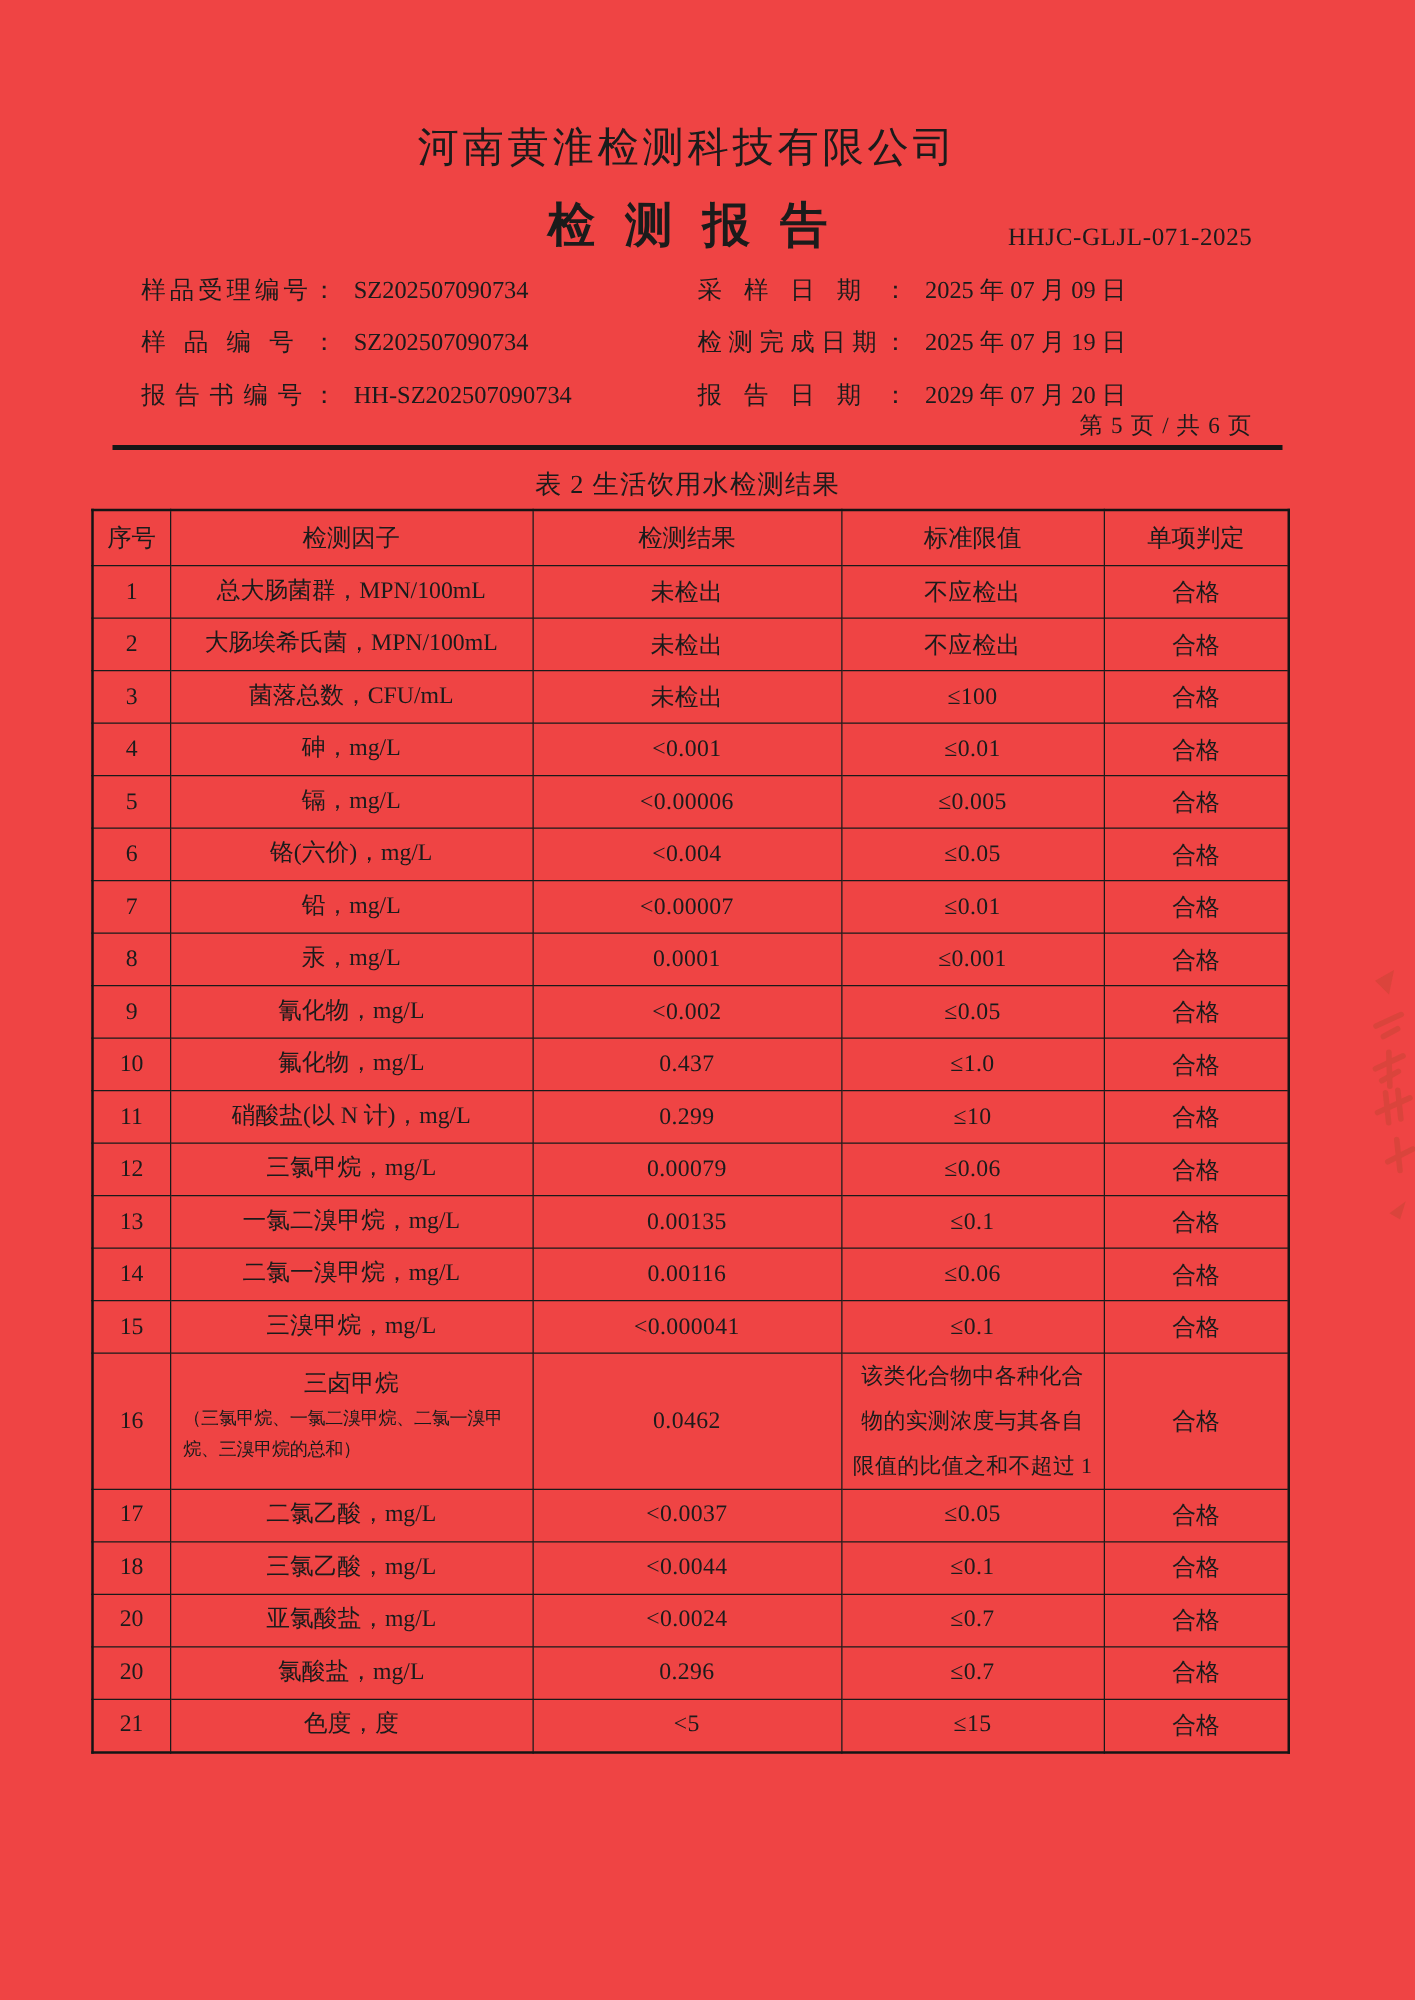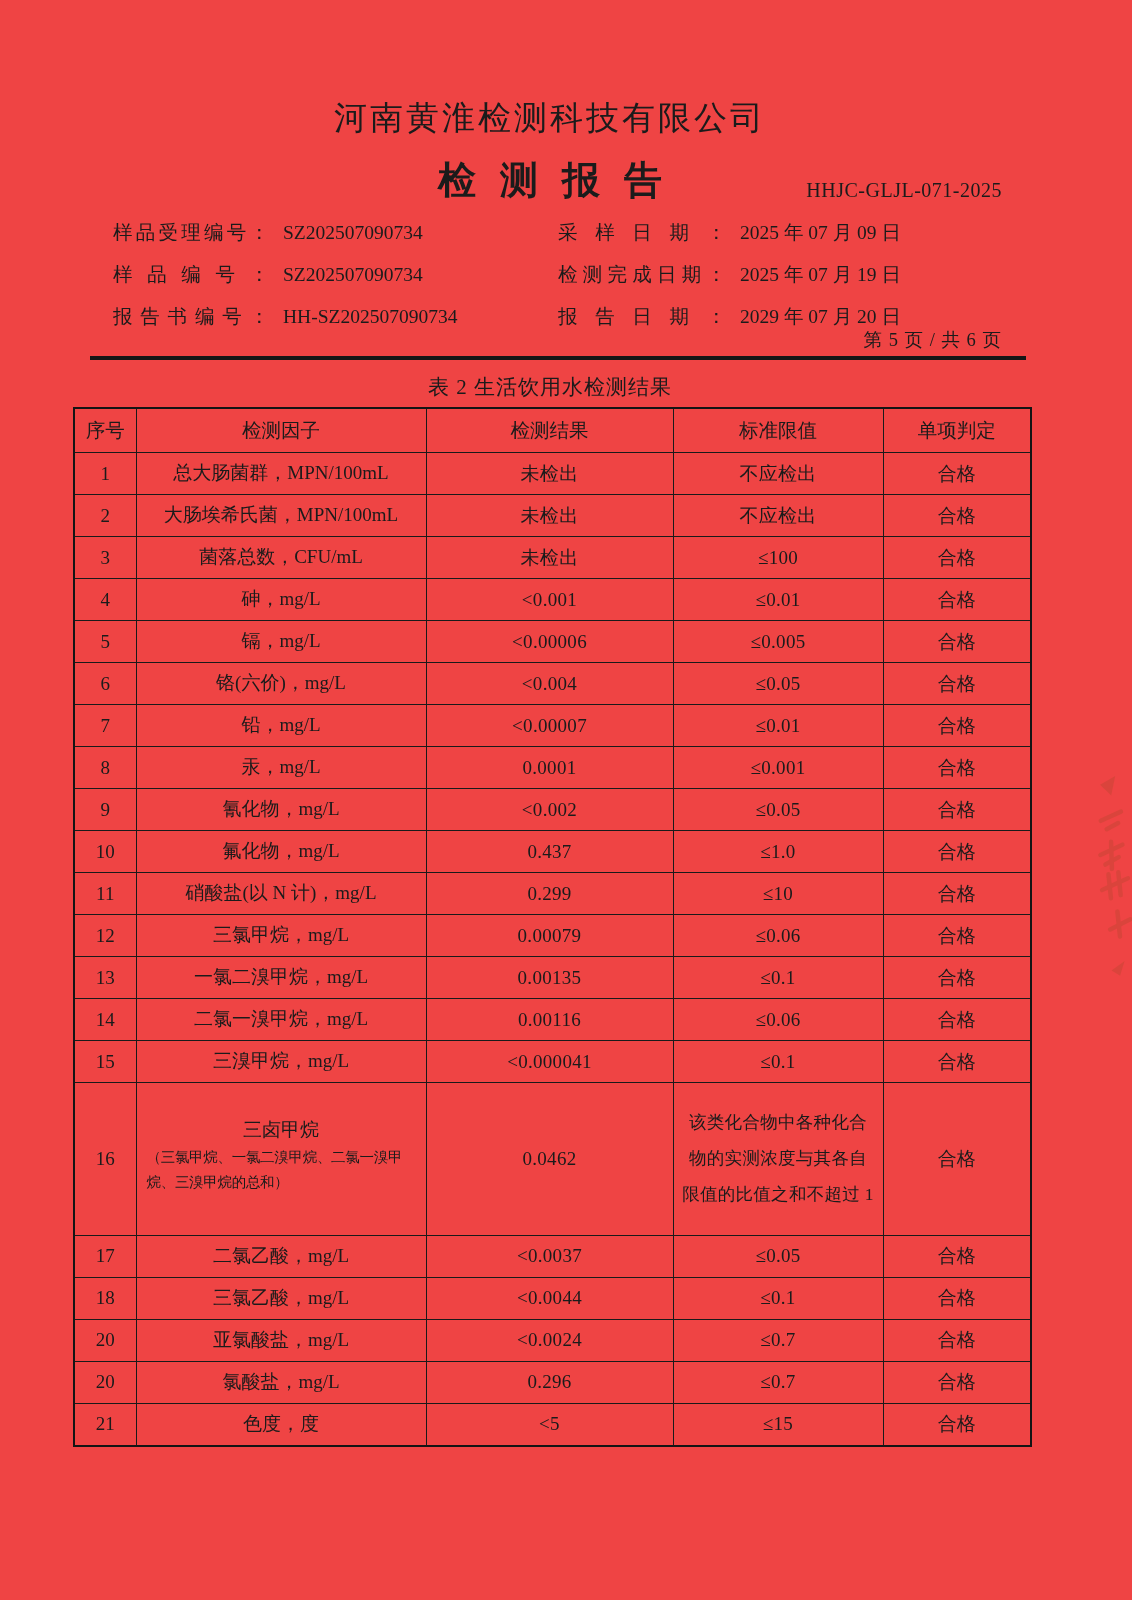--- a/index.html
+++ b/index.html
@@ -24,21 +24,21 @@
     font-size:21px;font-weight:normal;letter-spacing:1px;}
   table.results{position:absolute;top:407px;left:73px;width:957px;
     border-collapse:collapse;table-layout:fixed;
     border:2.5px solid #141414;font-size:19px;}
   th,td{border:1px solid #1a1a1a;text-align:center;vertical-align:middle;
     padding:1px 4px;overflow:hidden;}
   thead th{height:41px;font-weight:normal;font-size:19.5px;}
   td{height:39px;}
   .factor-main{line-height:1.5;}
   .note{font-size:14.5px;text-align:left;line-height:1.75;padding:0 4px 6px 6px;letter-spacing:-0.3px;}
-  td.limit.long{font-size:17.5px;line-height:2.05;padding:22px 8px;}
+  td.limit.long{font-size:17.5px;line-height:2.05;padding:0 8px;}
   td.result,td.limit{letter-spacing:.3px;}
   .stamp{position:absolute;top:775px;right:0;width:60px;height:210px;pointer-events:none;}
 </style>
 </head>
 <body>
 
 <div class="page">
 
   <div class="company">河南黄淮检测科技有限公司</div>
   <div class="report-title">检测报告</div>

